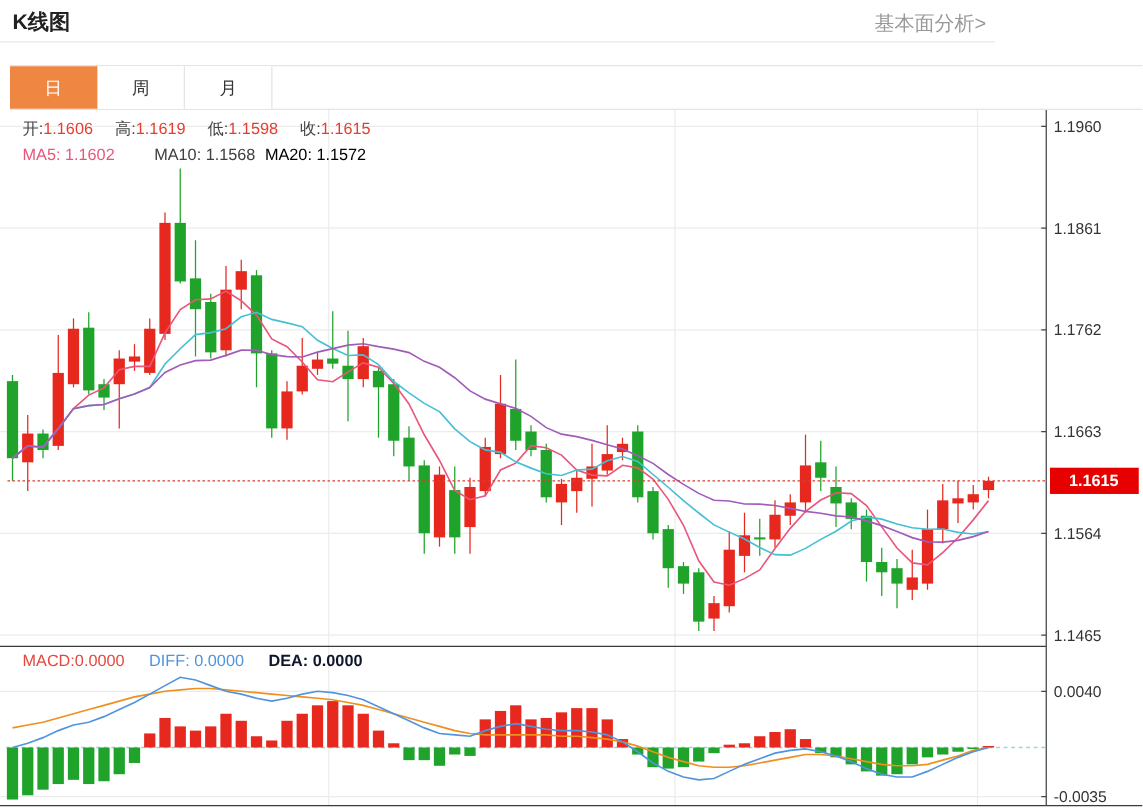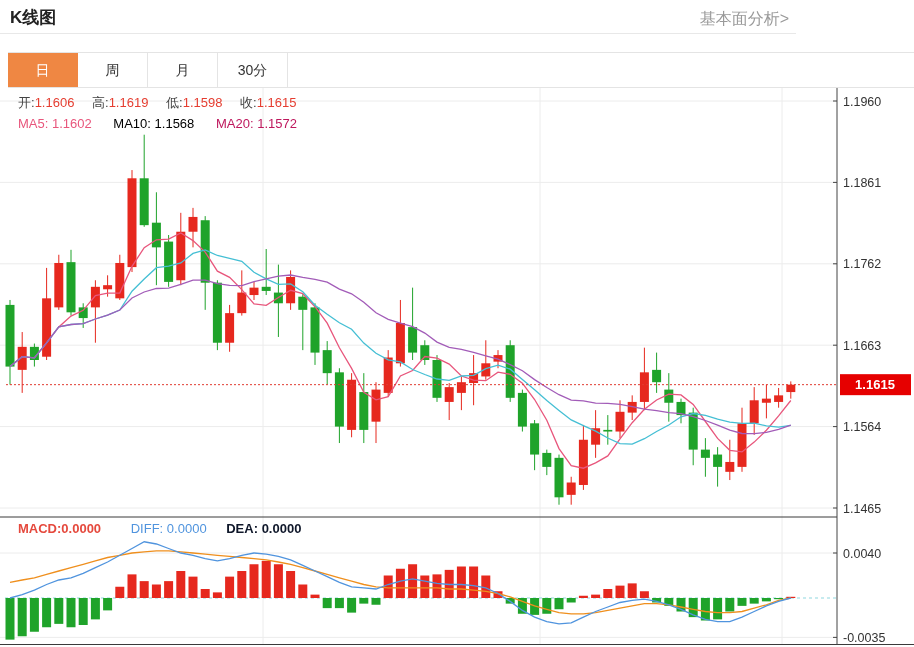--- a/index.html
+++ b/index.html
@@ -13,40 +13,39 @@
   .tab{width:70px;height:34px;line-height:34px;text-align:center;font-size:14px;color:#333;
        border-right:1px solid #e4e4e4;cursor:pointer;box-sizing:border-box;background:#fff;}
   .tab.active{background:#ef8743;color:#fff;border-right-color:#ef8743;}
   #chart-svg{position:absolute;left:0;top:88px;}
   .legend{position:absolute;font-size:13px;white-space:nowrap;z-index:5;}
   .legend-ohlc{left:18px;top:94px;}
   .legend-ma{left:18px;top:116px;}
   .legend-macd{left:18px;top:521px;}
   .lbl{color:#444;}
   .val{color:#e53d30;margin-right:14px;text-align:right;}
-  .ma5{color:#e8567c;margin-right:18px;}
-  .ma10{color:#000000;margin-right:18px;}
-  .ma20{color:#be185d;}
-  .m-macd{color:#e5493d;margin-right:26px;font-weight:bold;}
+  .ma5{color:#e8567c;margin-right:28px;}
+  .ma10{color:#404040;margin-right:4px;}
+  .ma20{color:#000000;}
+  .m-macd{color:#e5493d;margin-right:16px;}
   .m-diff{color:#5094de;margin-right:16px;}
   .m-dea{color:#0f172a;font-weight:bold;}
 </style>
 </head>
 <body>
 
 <div class="header">
   <div class="title">K线图</div>
   <a class="more-link">基本面分析&gt;</a>
 </div>
 
 <div class="tabbar">
   <div class="tab active">日</div>
   <div class="tab">周</div>
   <div class="tab">月</div>
-  <div class="tab">30分</div>
 </div>
 
 <div class="legend legend-ohlc">
   <span class="lbl">开:</span><span class="val">1.1606</span>
   <span class="lbl">高:</span><span class="val">1.1619</span>
   <span class="lbl">低:</span><span class="val">1.1598</span>
   <span class="lbl">收:</span><span class="val">1.1615</span>
 </div>
 
 <div class="legend legend-ma">

